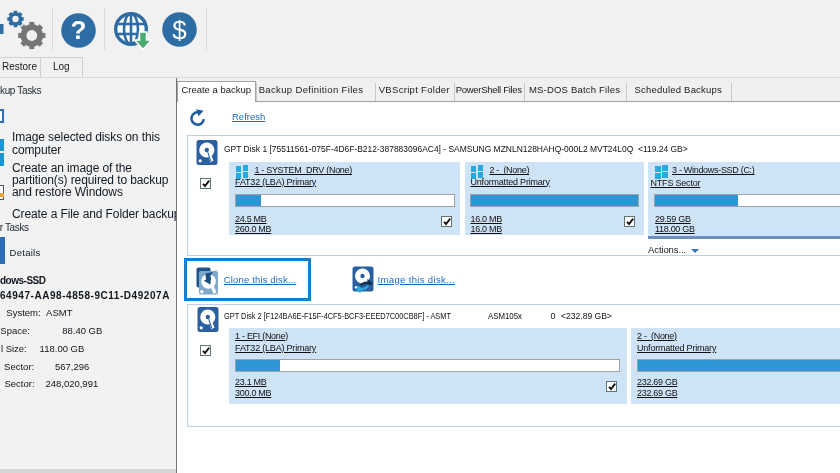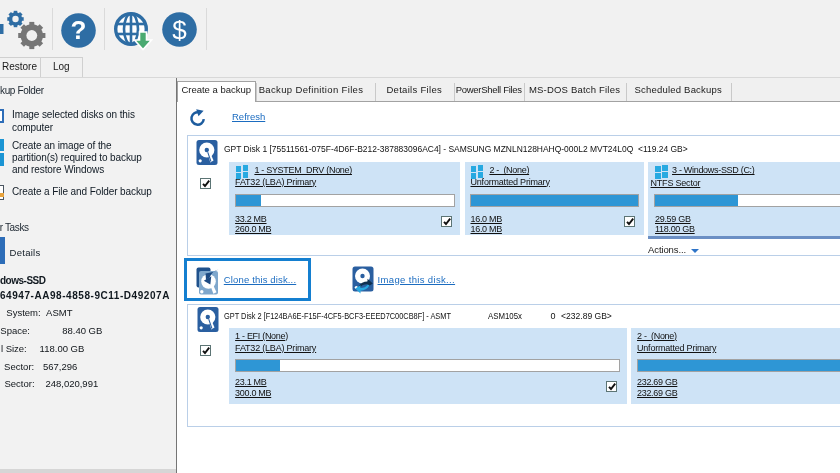--- a/index.html
+++ b/index.html
@@ -11,21 +11,21 @@
 a.lnk { position:absolute; color:#1b6cc0; text-decoration:underline; font-size:9.5px; line-height:11px; white-space:pre; }
 .group { position:absolute; border:1px solid #bacfe8; background:#fff; }
 .pbox { position:absolute; background:#cee3f6; font-size:9px; color:#111; }
 .pbox .abs { letter-spacing:-0.3px; white-space:pre; line-height:10.4px;text-decoration:underline; }
 .bar { position:absolute; background:#fff; border:1px solid #a2a2a2; }
 .bar .fill { position:absolute; left:0; top:0; bottom:0; background:#2e96d5; }
 .cb { position:absolute; width:11.2px; height:11.2px; background:#fff; border:1.2px solid #5c7474; }
 .cb svg { position:absolute; left:0px; top:0px; }
 .winlogo { position:absolute; width:13px; height:13px; }
 .winlogo div { position:absolute; background:#27a9e1; width:5.8px; height:5.8px; }
-.sbt { position:absolute; font-size:10px; line-height:12.2px; color:#101a24; letter-spacing:-0.1px; white-space:pre; }
+.sbt { position:absolute; font-size:12px; line-height:12.2px; color:#101a24; letter-spacing:-0.1px; white-space:pre;margin-top:22px; }
 .dl { position:absolute; font-size:9.5px; color:#10151a; white-space:pre; }
 .hdr { position:absolute; font-size:9px; color:#111; white-space:pre; transform-origin:0 0; }
 </style>
 </head>
 <body>
 
 <div class="abs" style="left:0;top:0;width:840px;height:57px;background:#f1f1f1;"></div>
 <div class="vsep" style="left:52px;top:8px;height:42px;"></div>
 <div class="vsep" style="left:104px;top:8px;height:42px;"></div>
 <div class="vsep" style="left:206px;top:8px;height:42px;"></div>
@@ -75,21 +75,21 @@
 
 <div class="abs" style="left:0;top:57px;width:840px;height:21px;background:#f1f1f1;"></div>
 <div class="abs" style="left:0;top:77px;width:840px;height:1px;background:#d8d8d8;"></div>
 <div class="vsep" style="left:40px;top:58px;height:19px;background:#d0d0d0;"></div>
 <div class="vsep" style="left:82px;top:58px;height:19px;background:#d0d0d0;"></div>
 <div class="abs" style="left:0;top:57px;width:83px;height:1px;background:#d0d0d0;"></div>
 <div class="abs" style="left:2px;top:60.5px;font-size:10px;color:#1a1a1a;">Restore</div>
 <div class="abs" style="left:53px;top:60.5px;font-size:10px;color:#1a1a1a;">Log</div>
 
 <div class="abs" style="left:0;top:78px;width:176px;height:395px;background:#f2f2f2;"></div>
-<div class="abs" style="left:0;top:84.7px;font-size:10px;letter-spacing:-0.35px;color:#1c2630;">kup Folder</div>
+<div class="abs" style="left:0;top:84.7px;font-size:10px;letter-spacing:-0.35px;color:#1c2630;">kup Tasks</div>
 
 <div class="abs" style="left:-10px;top:109px;width:14px;height:14px;background:#fff;border:2px solid #2d6db8;"></div>
 <div class="sbt" style="left:12px;top:109.4px;">Image selected disks on this<br>computer</div>
 
 <div class="abs" style="left:-9px;top:138.5px;width:13px;height:12.5px;background:#1b95d4;"></div>
 <div class="abs" style="left:-9px;top:153px;width:13px;height:12.5px;background:#1b95d4;"></div>
 <div class="sbt" style="left:12px;top:139.8px;line-height:12.35px;">Create an image of the<br>partition(s) required to backup<br>and restore Windows</div>
 
 <div class="abs" style="left:-8px;top:185px;width:12px;height:15px;background:#fff;border:1.5px solid #4a5560;"></div>
 <div class="abs" style="left:0px;top:193px;width:4px;height:4px;background:#e8a33d;"></div>
@@ -103,41 +103,41 @@
 <div class="abs" style="left:0;top:274.6px;font-size:10px;font-weight:bold;letter-spacing:-0.5px;color:#10181f;">dows-SSD</div>
 <div class="abs" style="left:0;top:290.4px;width:176px;font-size:10px;font-weight:bold;letter-spacing:0.55px;color:#10181f;white-space:nowrap;overflow:hidden;">64947-AA98-4858-9C11-D49207A</div>
 
 <div class="dl" style="left:6.3px;top:307.4px;">System:</div>
 <div class="dl" style="left:46.1px;top:307.4px;">ASMT</div>
 <div class="dl" style="left:0.3px;top:324.9px;">Space:</div>
 <div class="dl" style="left:39.2px;top:324.9px;margin-left:23px;">88.40 GB</div>
 <div class="dl" style="left:0.9px;top:343.2px;">l Size:</div>
 <div class="dl" style="left:39.6px;top:343.2px;">118.00 GB</div>
 <div class="dl" style="left:4.1px;top:361.4px;">Sector:</div>
-<div class="dl" style="left:43px;top:361.4px;">567,296</div>
+<div class="dl" style="left:55px;top:361.4px;">567,296</div>
 <div class="dl" style="left:4.5px;top:378.4px;">Sector:</div>
 <div class="dl" style="left:45.4px;top:378.4px;">248,020,991</div>
 
 <div class="abs" style="left:0;top:469px;width:176px;height:4px;background:#d6d6d6;"></div>
 
 <div class="abs" style="left:176px;top:78px;width:664px;height:24px;background:#f0f0f0;"></div>
 <div class="abs" style="left:177px;top:102px;width:663px;height:371px;background:#fff;"></div>
 <div class="abs" style="left:176px;top:78px;width:1px;height:395px;background:#757575;"></div>
 <div class="abs" style="left:177px;top:101px;width:663px;height:1px;background:#a2a2a2;"></div>
 
 <div class="abs" style="left:177px;top:81px;width:78.5px;height:21px;background:#fff;border:1px solid #a2a2a2;border-bottom:none;"></div>
 <div class="vsep" style="left:255.5px;top:83px;height:18px;background:#c9c9c9;"></div>
 <div class="vsep" style="left:374.5px;top:83px;height:18px;background:#c9c9c9;"></div>
 <div class="vsep" style="left:454px;top:83px;height:18px;background:#c9c9c9;"></div>
 <div class="vsep" style="left:523.5px;top:83px;height:18px;background:#c9c9c9;"></div>
 <div class="vsep" style="left:625.5px;top:83px;height:18px;background:#c9c9c9;"></div>
 <div class="vsep" style="left:731px;top:83px;height:18px;background:#c9c9c9;"></div>
 <div class="t95" style="left:177px;top:84.2px;width:78.5px;text-align:center;">Create a backup</div>
 <div class="t95" style="left:255.5px;top:84.2px;width:111px;text-align:center;letter-spacing:0.35px;">Backup Definition Files</div>
-<div class="t95" style="left:374.5px;top:84.2px;width:79.5px;text-align:center;letter-spacing:0.3px;">Details Files</div>
+<div class="t95" style="left:374.5px;top:84.2px;width:79.5px;text-align:center;letter-spacing:0.3px;">VBScript Folder</div>
 <div class="t95" style="left:454px;top:84.2px;width:69.5px;text-align:center;letter-spacing:-0.3px;">PowerShell Files</div>
 <div class="t95" style="left:523.5px;top:84.2px;width:102px;text-align:center;letter-spacing:0.2px;">MS-DOS Batch Files</div>
 <div class="t95" style="left:625.5px;top:84.2px;width:105.5px;text-align:center;letter-spacing:0.2px;">Scheduled Backups</div>
 
 <svg class="abs" style="left:189px;top:109px;" width="18" height="18" viewBox="0 0 18 18">
   <path d="M 14.8 10.2 A 6.2 6.2 0 1 1 10 3.4" fill="none" stroke="#1d5c9e" stroke-width="2.5"></path>
   <polygon points="7.2,0.3 14.6,1.8 9.5,7.2" fill="#1d5c9e"></polygon>
 </svg>
 <a class="lnk" style="left:210px;top:110.5px;padding-left:22px;">Refresh</a>
 
@@ -164,21 +164,21 @@
       <div style="left:0;top:0.8px;"></div>
       <div style="left:7px;top:0;"></div>
       <div style="left:0;top:7.4px;"></div>
       <div style="left:7px;top:6.9px;"></div>
     </div>
   <div class="abs" style="left:25.4px;top:3.7px;">1 - SYSTEM_DRV (None)</div>
   <div class="abs" style="left:6.1px;top:14.8px;letter-spacing:-0.2px;">FAT32 (LBA) Primary</div>
   <div class="bar" style="left:5.7px;top:32.7px;width:220.3px;height:13px;">
       <div class="fill" style="width:24.9px;"></div>
     </div>
-  <div class="abs" style="left:6.1px;top:51.8px;">33.2 MB</div>
+  <div class="abs" style="left:6.1px;top:51.8px;">24.5 MB</div>
   <div class="abs" style="left:6.1px;top:61.8px;">260.0 MB</div>
   <div class="cb" style="left:212px;top:54.2px;">
       <svg width="10" height="10" viewBox="0 0 10 10">
         <polyline points="2,4.8 4,7 8.2,1.6" fill="none" stroke="#111" stroke-width="1.9"></polyline>
       </svg>
     </div>
 </div>
 
 <div class="pbox" style="left:465px;top:161.8px;width:178.6px;height:73.1px;">
   <div class="winlogo" style="left:5.5px;top:3.7px;">

